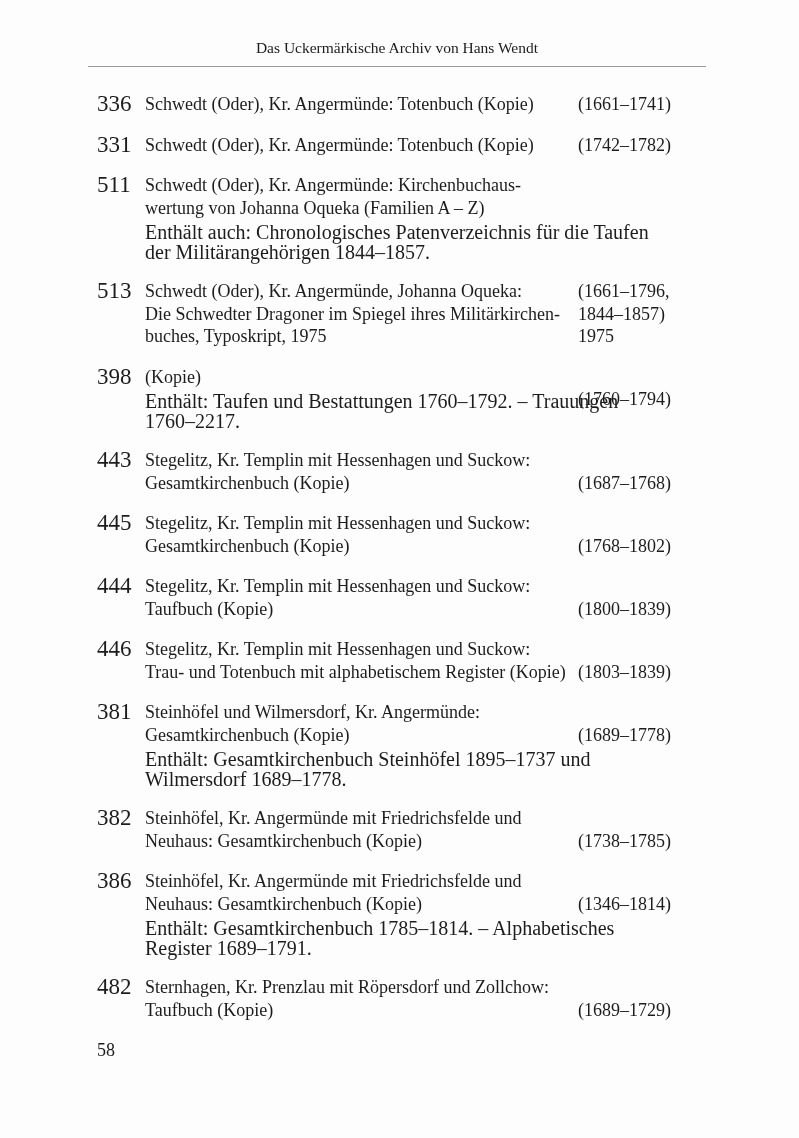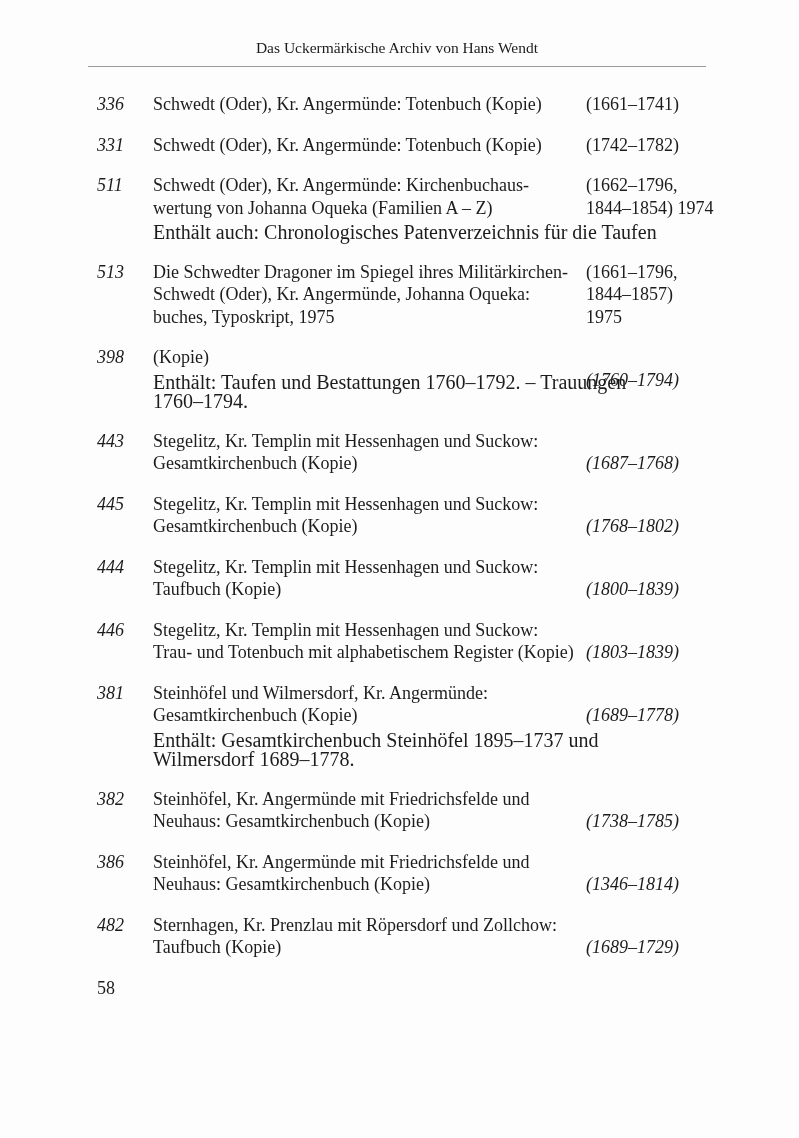--- a/index.html
+++ b/index.html
@@ -40,28 +40,26 @@
     padding-left: 9px;
   }
   .entry {
     display: flex;
     align-items: flex-start;
     margin-bottom: 18px;
   }
   .col-num {
     width: 48px;
     flex: none;
-    font-size: 18px;
-    line-height: 22.5px;
-    font-style: italic;
+    font-size: 23px;
+    line-height: 22.5px;
   }
   .col-main {
     width: 433px;
     flex: none;
-    margin-left: 8px;
   }
   .tline {
     font-size: 18px;
     line-height: 22.5px;
     white-space: nowrap;
   }
   .note {
     margin-top: 4px;
   }
   .nline {
@@ -71,21 +69,21 @@
   }
   .col-dates {
     flex: 1;
     min-width: 0;
   }
   .dline {
     font-size: 18px;
     line-height: 22.5px;
     white-space: nowrap;
   }
-  .offset-1 { padding-top: 22.5px; font-style: italic; }
+  .offset-1 { padding-top: 22.5px; }
   .page-number {
     padding-left: 9px;
     margin-top: 7px;
     font-size: 18px;
     line-height: 22.5px;
   }
 </style>
 </head>
 <body>
 
@@ -117,49 +115,46 @@
         </div>
       </div>
 
       <div class="entry">
         <div class="col-num">511</div>
         <div class="col-main">
           <div class="tline">Schwedt (Oder), Kr. Angermünde: Kirchenbuchaus-</div>
           <div class="tline">wertung von Johanna Oqueka (Familien A – Z)</div>
           <div class="note">
             <div class="nline">Enthält auch: Chronologisches Patenverzeichnis für die Taufen</div>
-          </div>
-        </div>
-        <div class="col-dates">
-          <div class="dline">(1662–1796,</div>
-          <div class="dline">1844–1854) 1974</div>
+            <div class="nline">der Militärangehörigen 1844–1857.</div>
+          </div>
         </div>
       </div>
 
       <div class="entry">
         <div class="col-num">513</div>
         <div class="col-main">
+          <div class="tline">Schwedt (Oder), Kr. Angermünde, Johanna Oqueka:</div>
           <div class="tline">Die Schwedter Dragoner im Spiegel ihres Militärkirchen-</div>
-          <div class="tline">Schwedt (Oder), Kr. Angermünde, Johanna Oqueka:</div>
           <div class="tline">buches, Typoskript, 1975</div>
         </div>
         <div class="col-dates">
           <div class="dline">(1661–1796,</div>
           <div class="dline">1844–1857)</div>
           <div class="dline">1975</div>
         </div>
       </div>
 
       <div class="entry">
         <div class="col-num">398</div>
         <div class="col-main">
           <div class="tline">(Kopie)</div>
           <div class="note">
             <div class="nline">Enthält: Taufen und Bestattungen 1760–1792. – Trauungen</div>
-            <div class="nline">1760–1794.</div>
+            <div class="nline">1760–2217.</div>
           </div>
         </div>
         <div class="col-dates offset-1">
           <div class="dline">(1760–1794)</div>
         </div>
       </div>
 
       <div class="entry">
         <div class="col-num">443</div>
         <div class="col-main">
@@ -228,20 +223,24 @@
         <div class="col-dates offset-1">
           <div class="dline">(1738–1785)</div>
         </div>
       </div>
 
       <div class="entry">
         <div class="col-num">386</div>
         <div class="col-main">
           <div class="tline">Steinhöfel, Kr. Angermünde mit Friedrichsfelde und</div>
           <div class="tline">Neuhaus: Gesamtkirchenbuch (Kopie)</div>
+          <div class="note">
+            <div class="nline">Enthält: Gesamtkirchenbuch 1785–1814. – Alphabetisches</div>
+            <div class="nline">Register 1689–1791.</div>
+          </div>
         </div>
         <div class="col-dates offset-1">
           <div class="dline">(1346–1814)</div>
         </div>
       </div>
 
       <div class="entry">
         <div class="col-num">482</div>
         <div class="col-main">
           <div class="tline">Sternhagen, Kr. Prenzlau mit Röpersdorf und Zollchow:</div>

